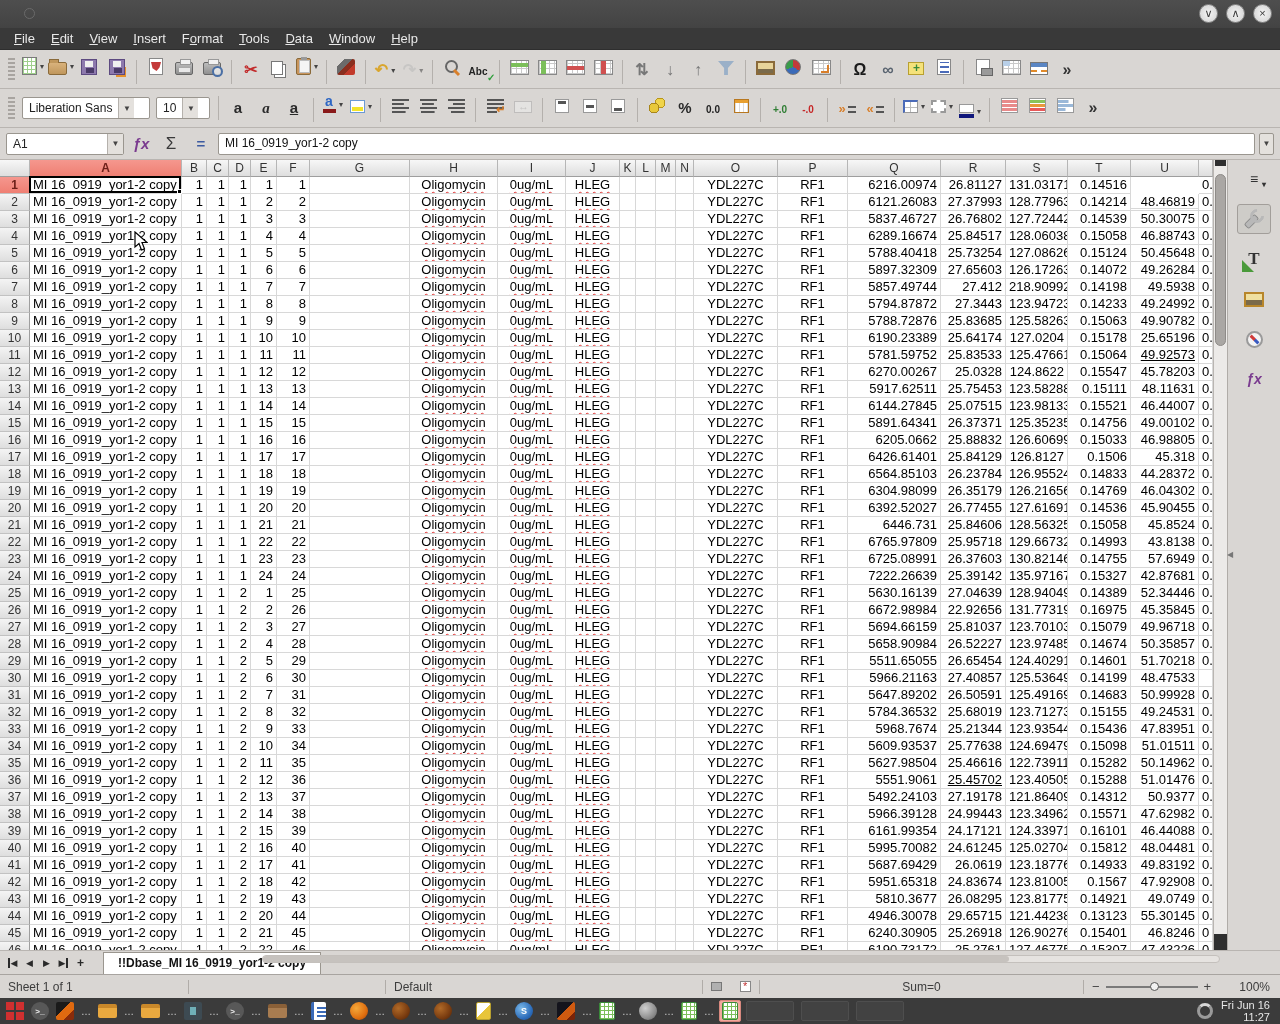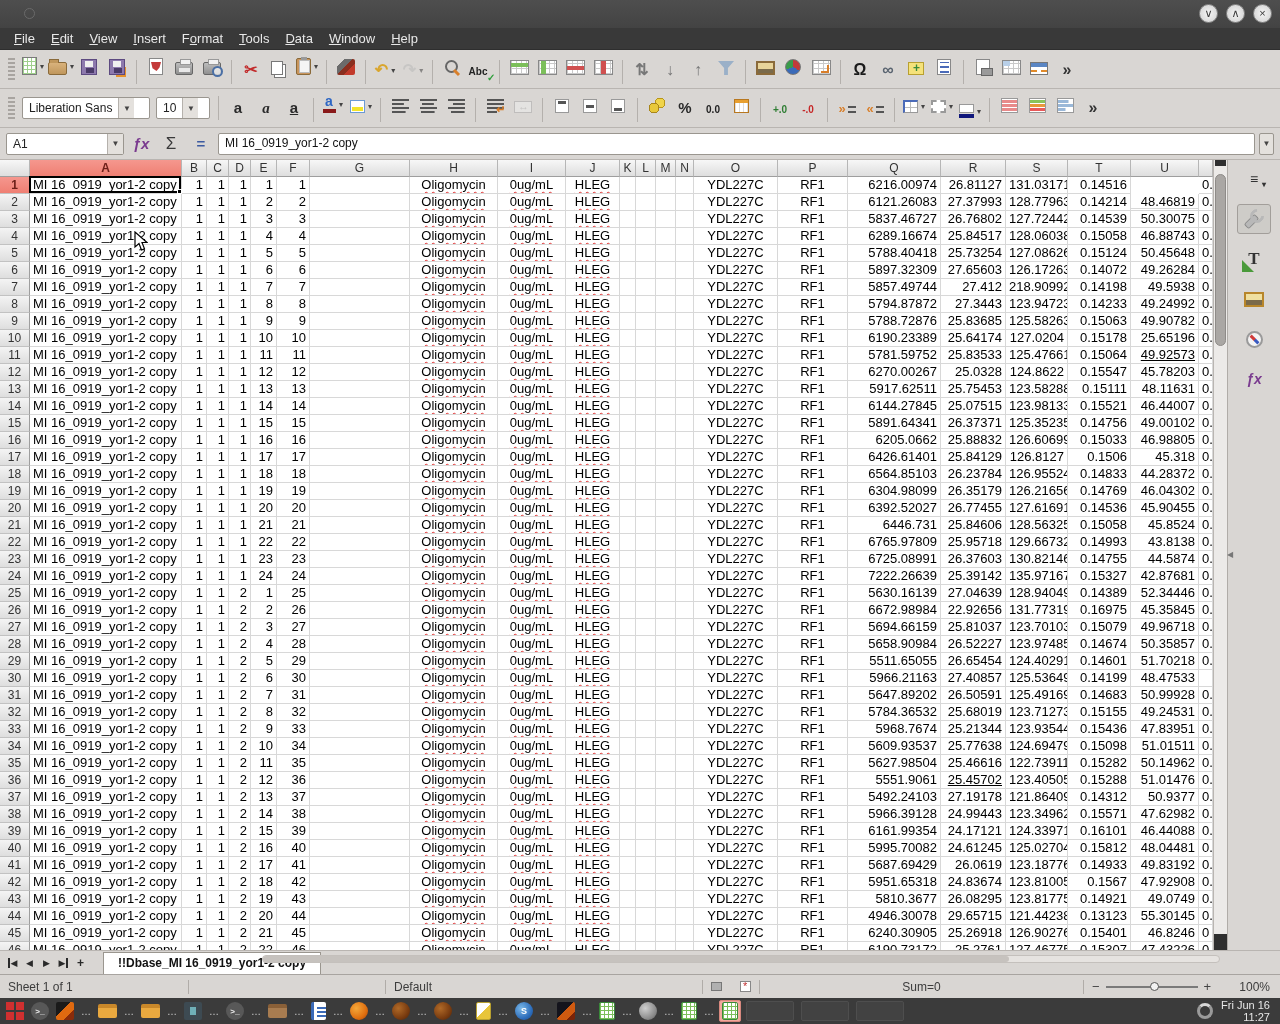--- a/index.html
+++ b/index.html
@@ -987,21 +987,21 @@
           <div class="cell al" style="width: 16px;"></div>
           <div class="cell al" style="width: 20px;"></div>
           <div class="cell al" style="width: 20px;"></div>
           <div class="cell al" style="width: 18px;"></div>
           <div class="cell ac" style="width: 84px;">YDL227C</div>
           <div class="cell ac" style="width: 70px;">RF1</div>
           <div class="cell ar" style="width: 93px;">6725.08991</div>
           <div class="cell ar" style="width: 65px;">26.37603</div>
           <div class="cell ar" style="width: 62px;">130.82146</div>
           <div class="cell ar" style="width: 63px;">0.14755</div>
-          <div class="cell ar" style="width: 68px;">44.5874</div>
+          <div class="cell ar" style="width: 68px;">57.6949</div>
           <div class="cell al" style="width: 14px;">0.</div>
         </div>
         <div class="grow">
           <div class="rowhdr">24</div>
           <div class="cell al" style="width: 152px;">MI 16_0919_yor1-2 copy</div>
           <div class="cell ar" style="width: 25px;">1</div>
           <div class="cell ar" style="width: 22px;">1</div>
           <div class="cell ar" style="width: 22px;">1</div>
           <div class="cell ar" style="width: 26px;">24</div>
           <div class="cell ar" style="width: 33px;">24</div>

